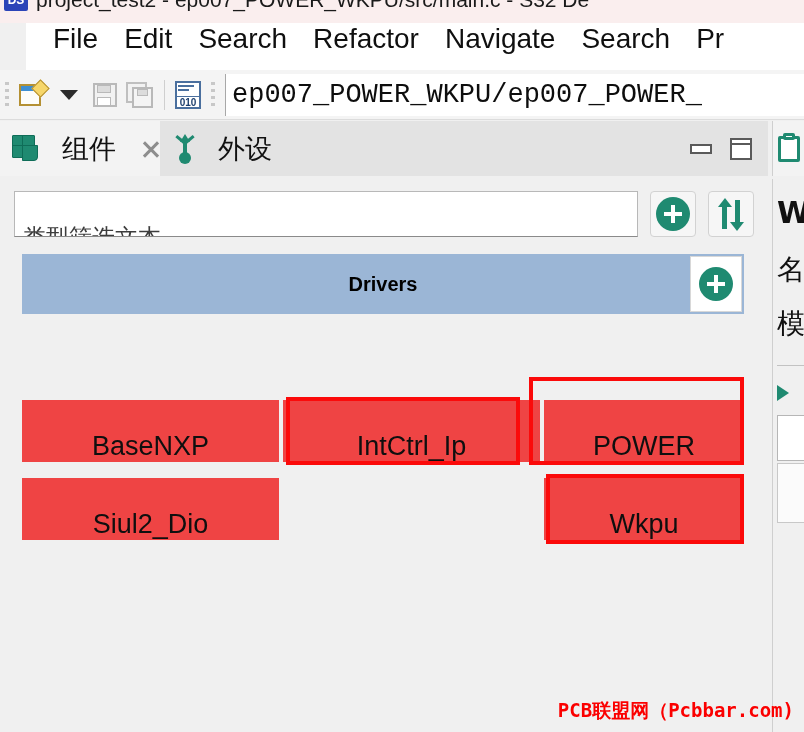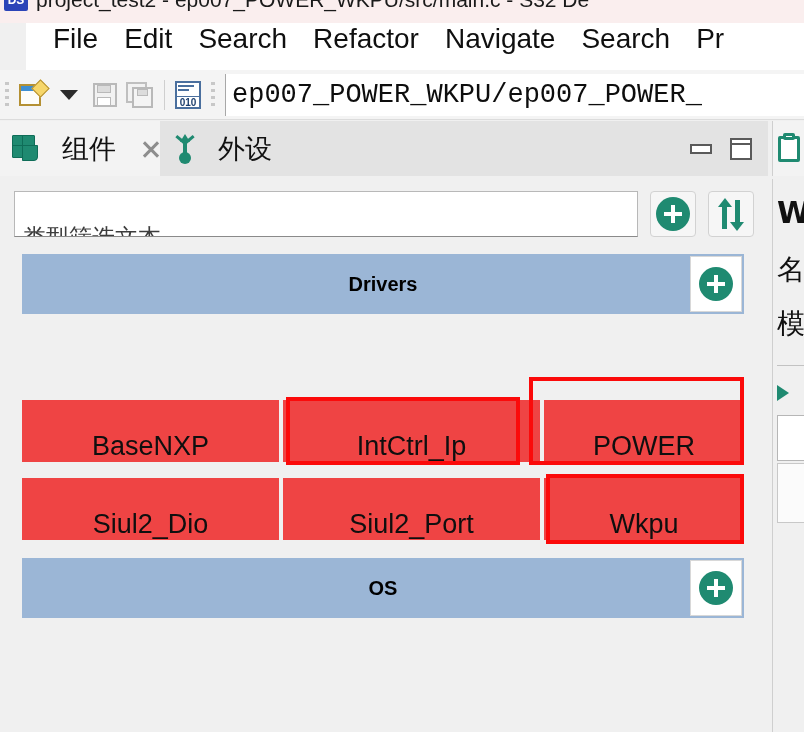--- a/index.html
+++ b/index.html
@@ -471,33 +471,24 @@
       <div class="tile" style="left:273px; top:146px; width:257px;">
         <span class="tile-label">IntCtrl_Ip</span>
       </div>
       <div class="tile" style="left:534px; top:146px; width:200px;">
         <span class="tile-label">POWER</span>
       </div>
 
       <div class="tile" style="left:12px;  top:224px; width:257px;">
         <span class="tile-label">Siul2_Dio</span>
       </div>
-      <div class="tile" style="left:273px; top:224px; width:257px;">
-        <span class="tile-label">Siul2_Port</span>
-      </div>
       <div class="tile" style="left:534px; top:224px; width:200px;">
         <span class="tile-label">Wkpu</span>
       </div>
 
-      <div class="group-header" style="top:304px;">
-        <span class="group-title">OS</span>
-        <span class="group-add">
-          <span class="circle-plus"></span>
-        </span>
-      </div>
 
       <div class="hl" style="left:276px; top:143px; width:234px; height:68px;"></div>
       <div class="hl" style="left:519px; top:123px; width:215px; height:88px;"></div>
       <div class="hl" style="left:536px; top:220px; width:198px; height:70px;"></div>
 
     </div>
   </div>
 
   <div class="right-panel">
     <div class="rp-tab">
@@ -510,14 +501,15 @@
       <div class="rp-clip rp-heading">W</div>
       <div class="rp-clip rp-row1">名</div>
       <div class="rp-clip rp-row2">模</div>
       <div class="rp-rule"></div>
       <div class="rp-chev"></div>
       <div class="rp-box"></div>
       <div class="rp-box2"></div>
     </div>
   </div>
 
+  <div class="watermark">PCB联盟网（Pcbbar.com)</div>
 
 </div>
 
 </body></html>

